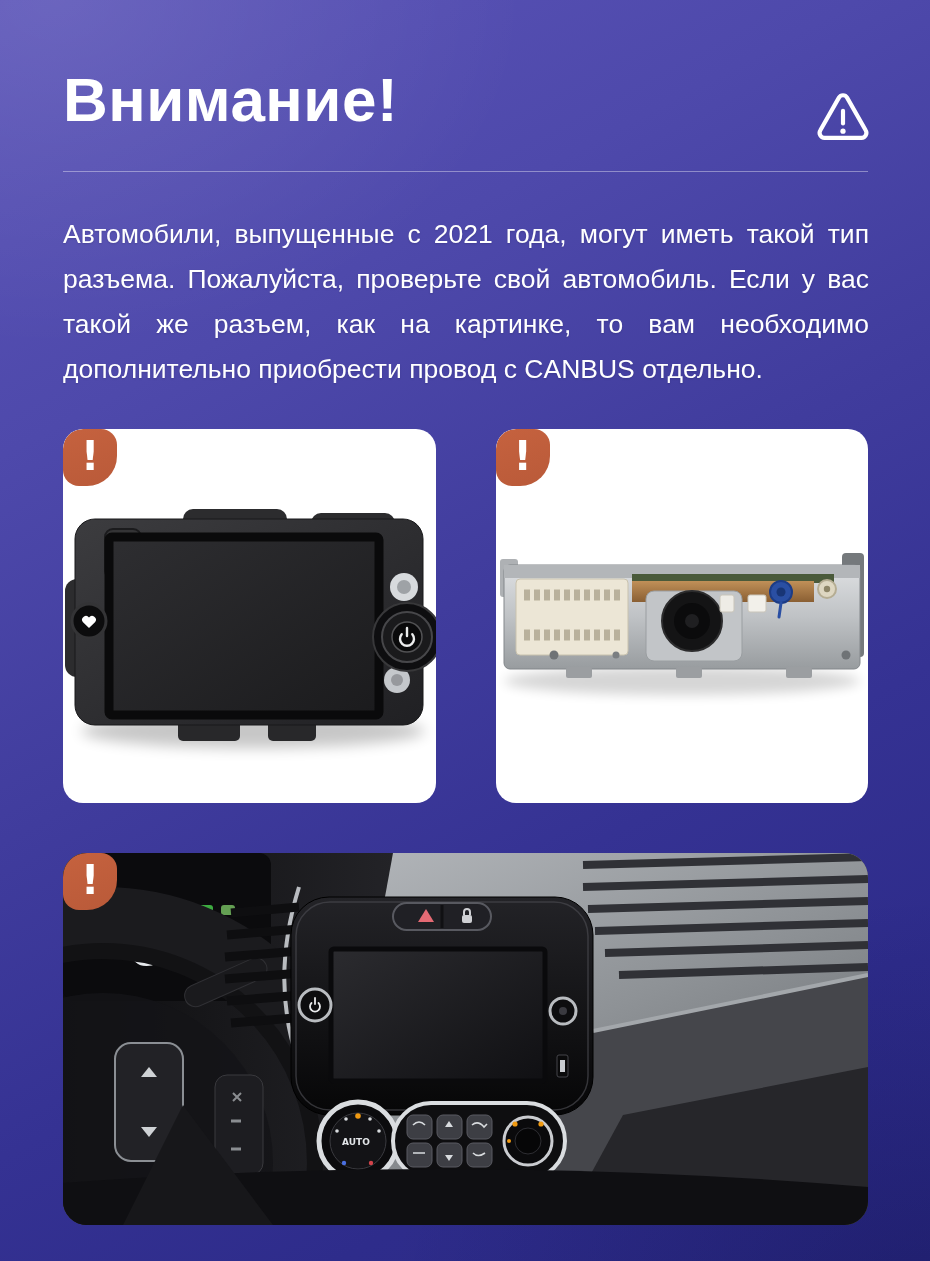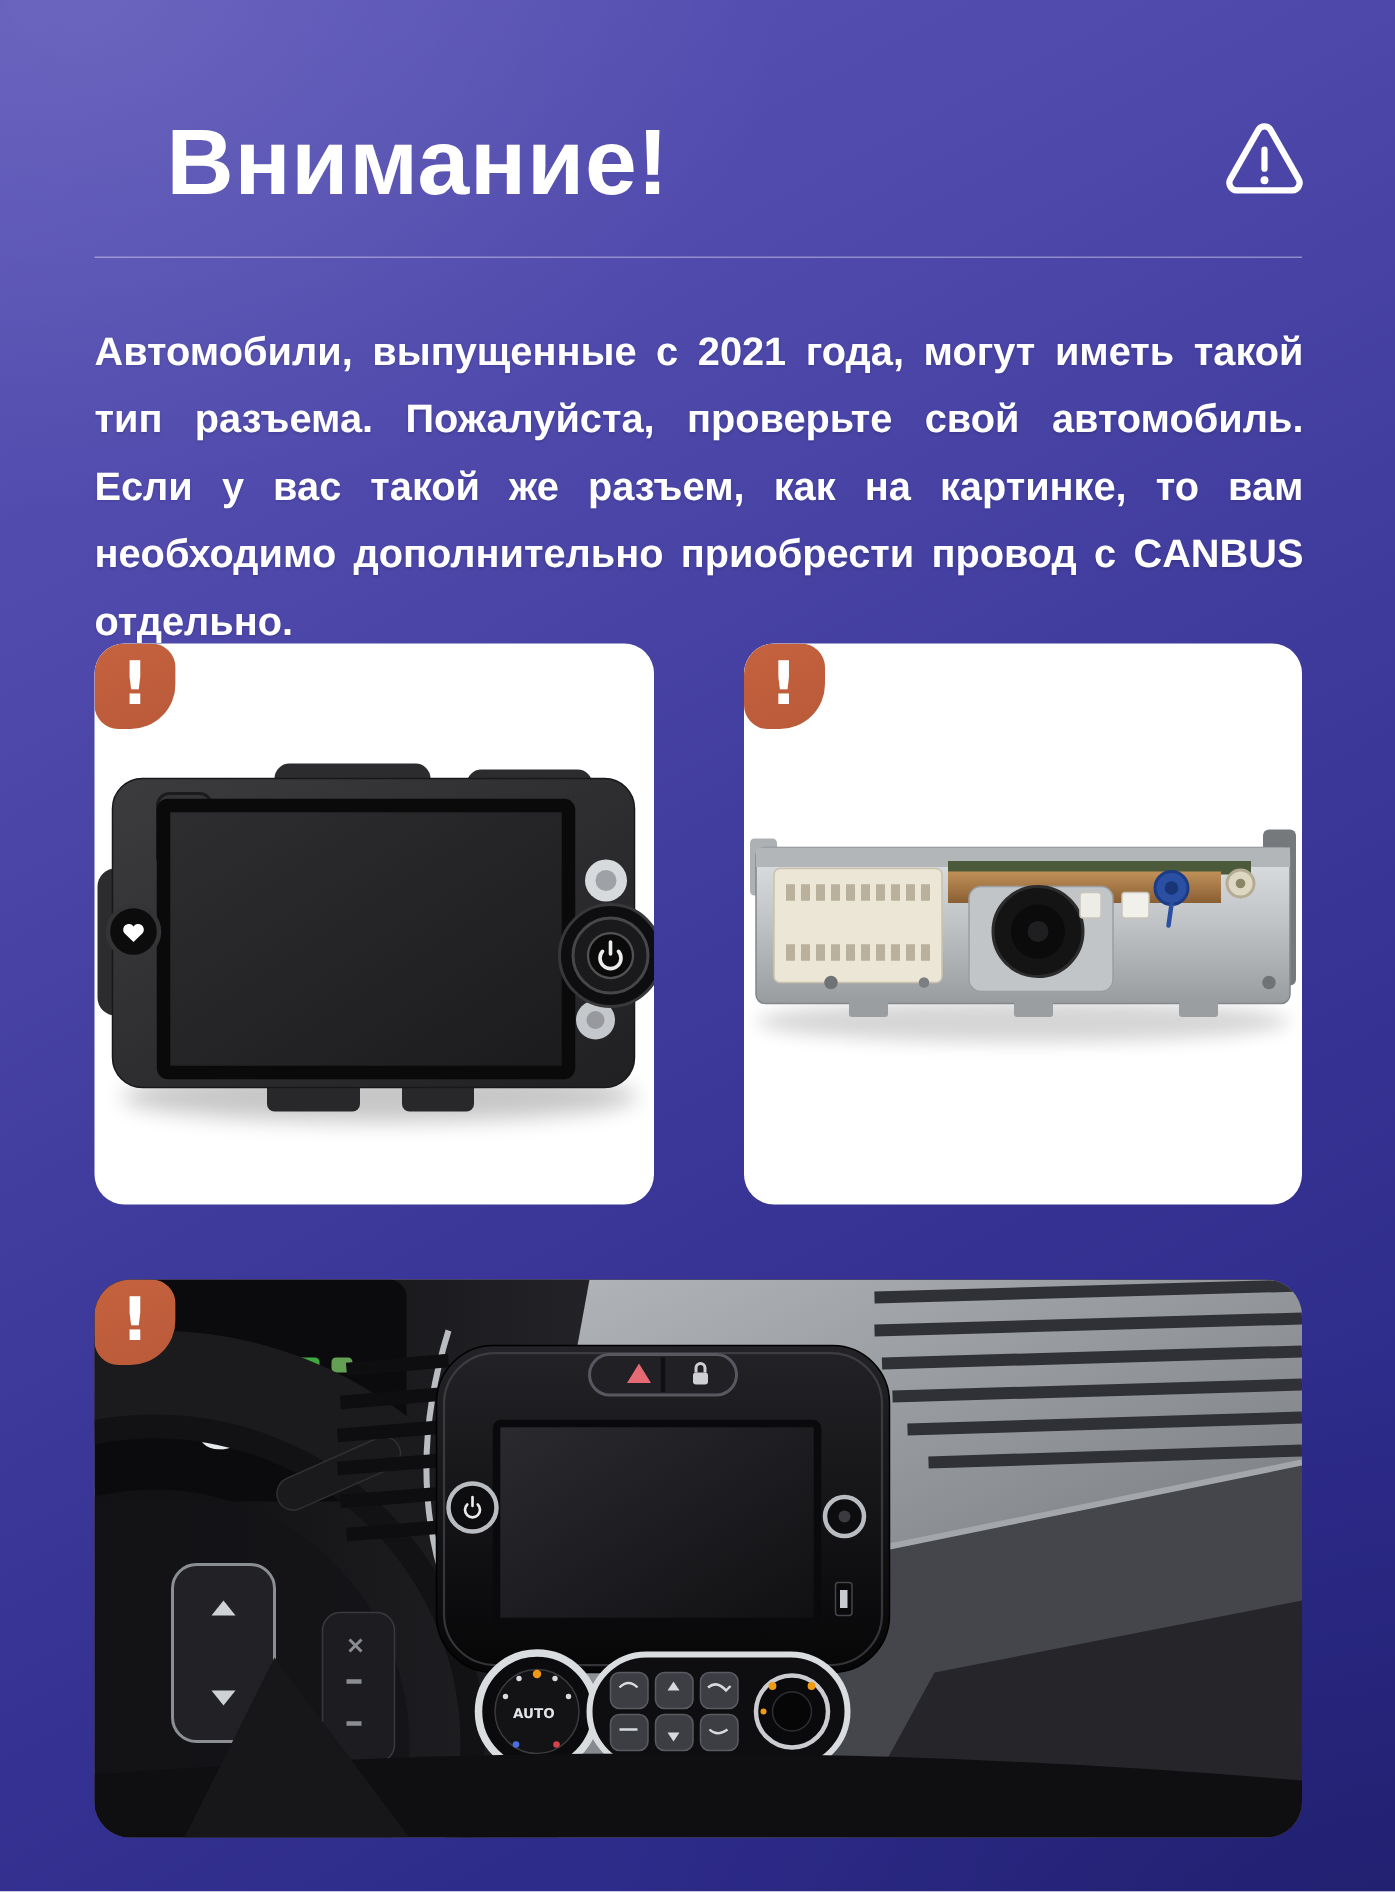--- a/index.html
+++ b/index.html
@@ -9,28 +9,28 @@
     color:#fff;
     overflow:hidden;
   }
   .page{
     position:relative; width:930px; height:1261px; overflow:hidden;
     background:
       radial-gradient(760px 560px at 6% 0%, rgba(255,255,255,0.10), rgba(255,255,255,0) 62%),
       radial-gradient(900px 700px at 100% 104%, rgba(5,5,60,0.30), rgba(5,5,60,0) 60%),
       linear-gradient(152deg,#5b54b8 0%, #4e49ab 26%, #403c9d 48%, #353293 66%, #2e2c8b 82%, #2b2a84 100%);
   }
-  .header{ position:absolute; left:63px; right:58px; top:56px;
-    display:flex; justify-content:space-between; align-items:flex-end;margin-left:48px; }
+  .header{ position:absolute; left:63px; right:58px; top:67px;
+    display:flex; justify-content:space-between; align-items:flex-start; }
   .title{ font-size:62px; font-weight:bold; letter-spacing:.5px; line-height:1.05; }
   .warn-icon{ margin-top:22px; }
   .divider{ position:absolute; left:63px; right:62px; top:171px; height:1px;
     background:rgba(255,255,255,0.38); }
   .notice{ position:absolute; left:63px; width:806px; top:212px;
-    font-size:26.5px; line-height:45px; text-align:justify; font-weight:700;
+    font-size:26.5px; line-height:45px; text-align:justify; font-weight:400;
     text-shadow:0 1px 2px rgba(0,0,30,.15); }
   .cards{ position:absolute; left:63px; top:429px; width:805px; display:flex; gap:60px; }
   .card{ flex:1; height:374px; background:#ffffff; border-radius:20px;
     position:relative; overflow:hidden; }
   .photo-bottom{ position:absolute; left:63px; top:853px; width:805px; height:372px;
     border-radius:24px; overflow:hidden; background:#3a3a3e; }
   .badge{ position:absolute; left:0; top:0; width:54px; height:57px; z-index:5;
     background:linear-gradient(160deg,#c4613e 10%,#b1553590 130%), #bc5b3a;
     background-color:#bc5b3a;
     border-radius:20px 16px 30px 16px;

